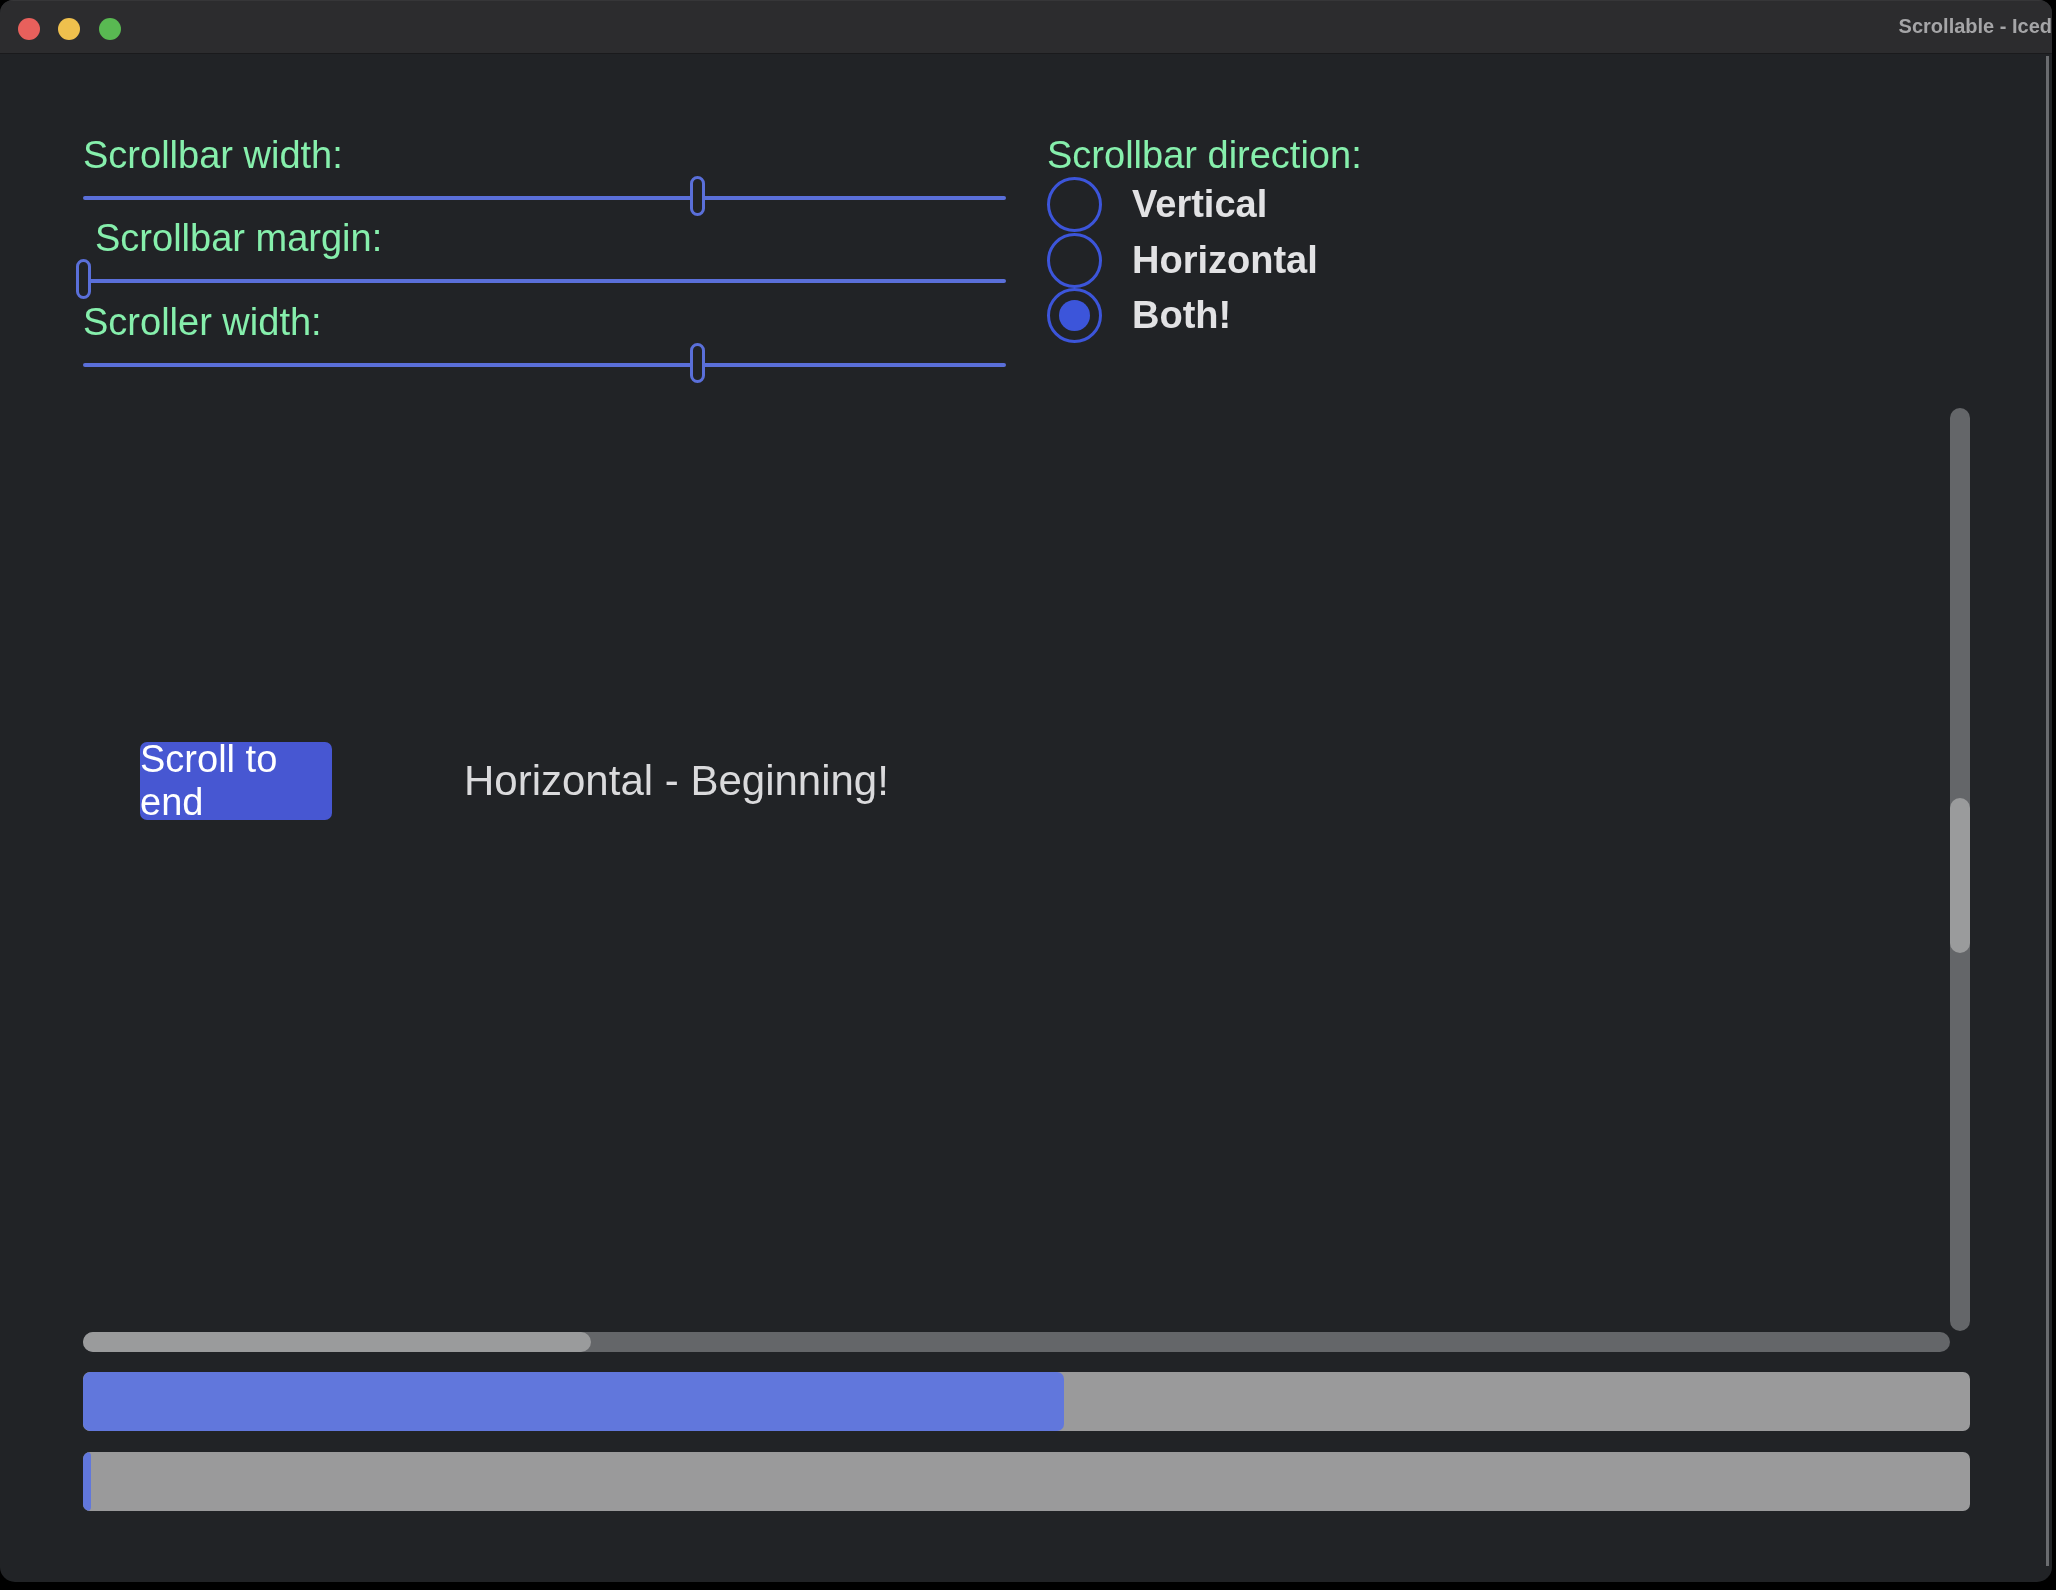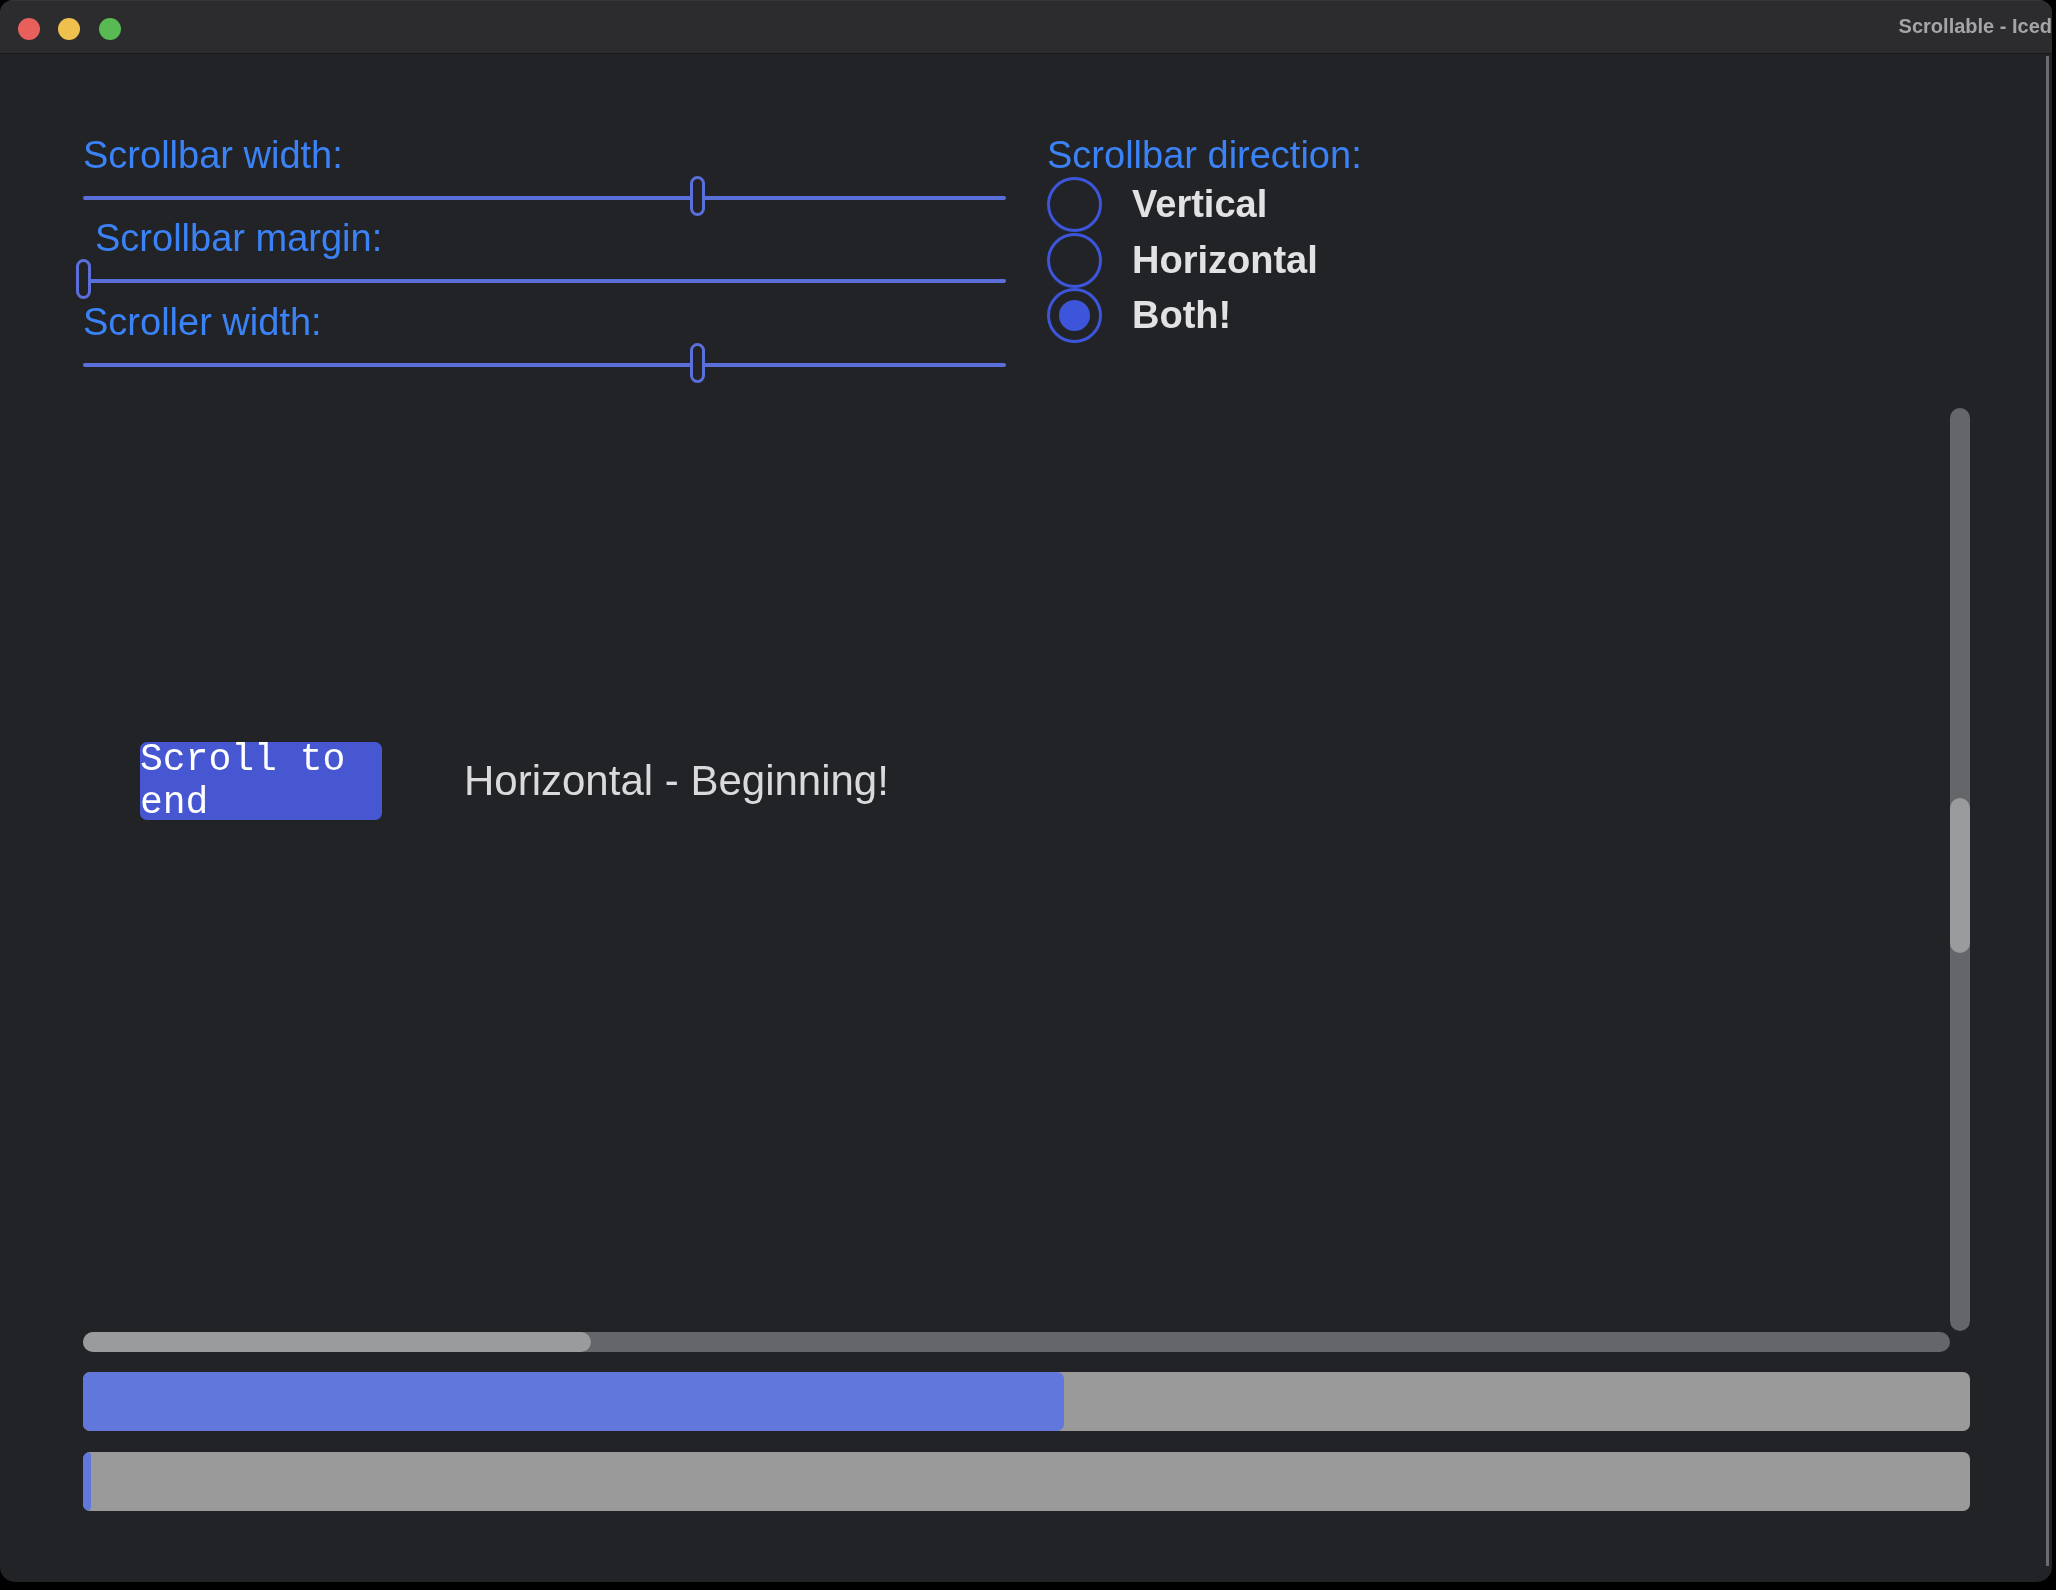--- a/index.html
+++ b/index.html
@@ -9,36 +9,36 @@
   
   .titlebar{position:absolute;left:0;top:0;width:100%;height:53px;background:#2c2c2e;
     border-bottom:1px solid #1a1a1c;box-shadow:inset 0 1px 0 rgba(255,255,255,0.05);}
   .traffic{position:absolute;top:18px;width:22px;height:22px;border-radius:50%;}
   .t-close{left:18px;background:#e8605c;}
   .t-min{left:58px;background:#efc04d;}
   .t-zoom{left:99px;background:#59b952;}
   .title{position:absolute;left:0;top:0;width:100%;height:53px;line-height:53px;
     text-align:right;color:#a5a5a7;font-weight:bold;font-size:20px;}
   
-  .lbl{position:absolute;color:#3b82f6;font-size:38px;line-height:38px;white-space:nowrap;}
+  .lbl{position:absolute;color:#86efac;font-size:38px;line-height:38px;white-space:nowrap;}
   
   .slider-track{position:absolute;left:83px;width:923px;height:4px;background:#5a6fd9;border-radius:2px;}
   .slider-handle{position:absolute;top:-20px;width:15px;height:40px;box-sizing:border-box;
     background:#212326;border:3px solid #5a6fd9;border-radius:8px;}
   
   .radio-row{position:absolute;left:1047px;height:56px;display:flex;align-items:center;}
   .radio-circle{width:55px;height:55px;box-sizing:border-box;border:3px solid #3c55da;
     border-radius:50%;display:flex;align-items:center;justify-content:center;flex:0 0 auto;}
   .radio-dot{width:31px;height:31px;border-radius:50%;background:#3c55da;display:none;}
   .radio-row.selected .radio-dot{display:block;}
   .radio-label{margin-left:30px;color:#e2e2e4;font-size:38px;line-height:38px;white-space:nowrap;font-weight:bold;}
   
-  .btn{position:absolute;left:140px;top:742px;width:242px;height:78px;background:#4757d2;
+  .btn{position:absolute;left:140px;top:742px;width:192px;height:78px;background:#4757d2;
     border:none;border-radius:7px;color:#ffffff;font-size:38px;
-    font-family:Liberation Mono, monospace;display:flex;align-items:center;justify-content:center;cursor:pointer;}
+    font-family:Liberation Sans, sans-serif;display:flex;align-items:center;justify-content:center;cursor:pointer;}
   .status{position:absolute;left:464px;top:742px;height:78px;display:flex;align-items:center;
     color:#dadadc;font-size:42px;white-space:nowrap;}
   
   .vscrollbar{position:absolute;left:1950px;top:408px;width:20px;height:923px;background:#646669;border-radius:10px;}
   .vthumb{position:absolute;left:0;width:20px;background:#9a9b9c;border-radius:10px;}
   .hscrollbar{position:absolute;left:83px;top:1332px;width:1867px;height:20px;background:#646669;border-radius:10px;}
   .hthumb{position:absolute;top:0;height:20px;background:#9a9b9c;border-radius:10px;}
   
   .progress{position:absolute;left:83px;width:1887px;height:59px;background:#9a9a9b;border-radius:7px;overflow:hidden;}
   .progress-fill{position:absolute;left:0;top:0;height:100%;background:#6177dc;border-radius:7px;}

